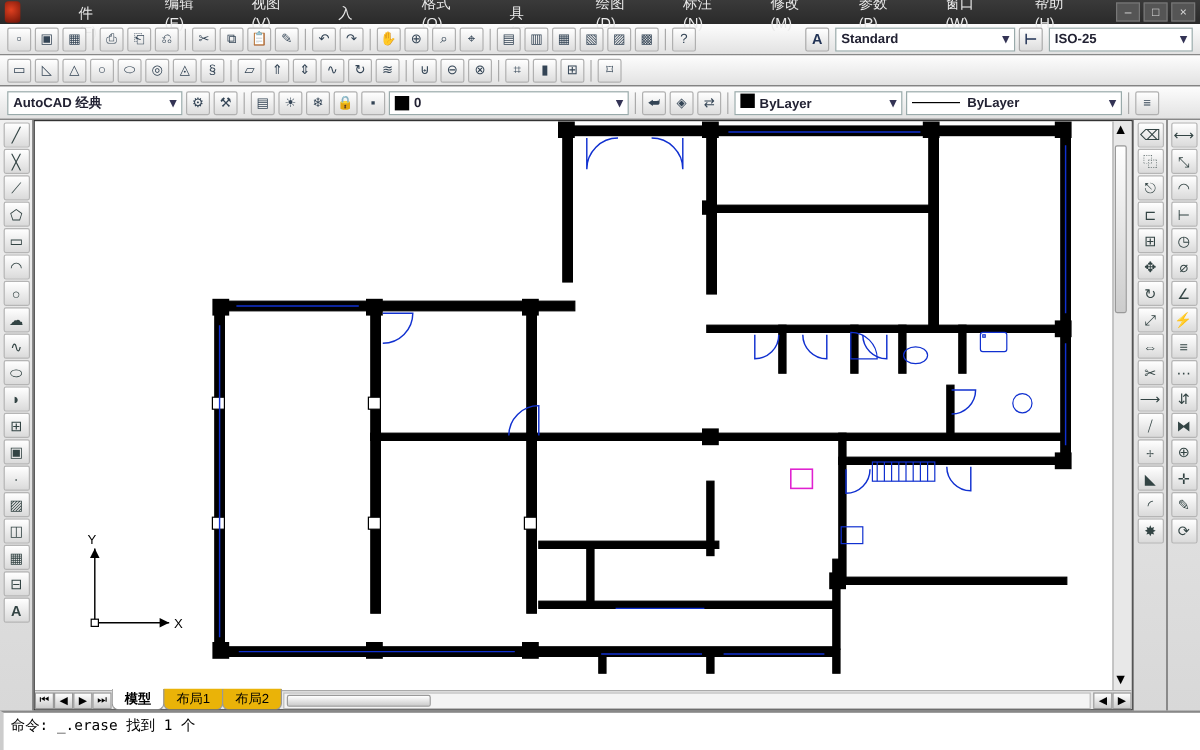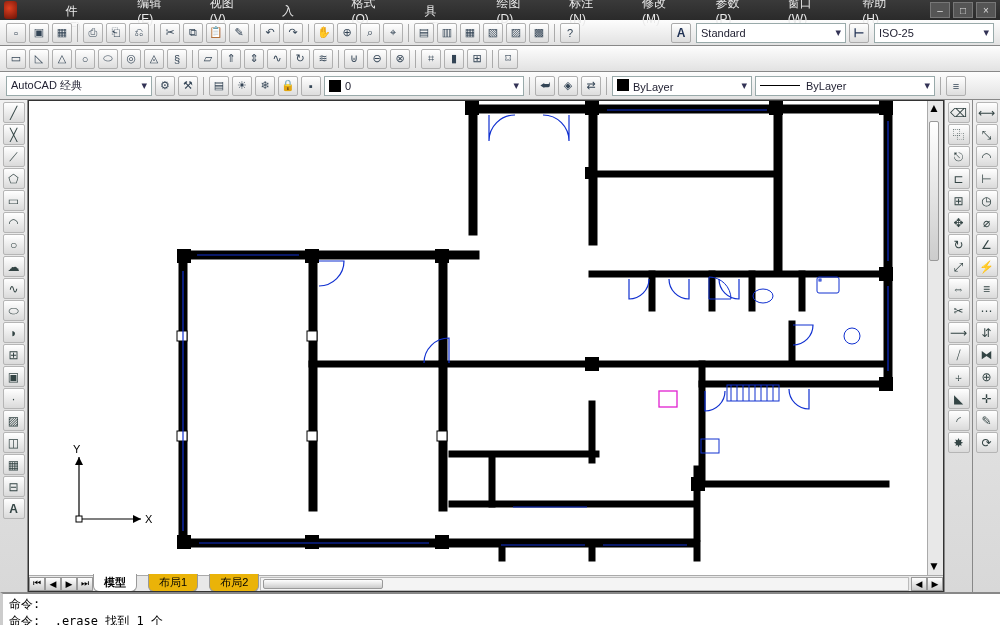--- a/index.html
+++ b/index.html
@@ -7,21 +7,21 @@
   
   .menubar { background: linear-gradient(#3a3a3a,#2a2a2a); color: #eaeaea; height: 20px; display: flex; align-items: center; padding: 0 4px; gap: 32px; }
   .menubar .app-icon { width: 22px; height: 18px; background: radial-gradient(circle at 40% 40%, #e04020, #6a1206); border-radius: 3px; margin-right: 8px; }
   .menubar .menu-item { padding: 2px 8px; cursor: pointer; }
   .menubar .win-controls { margin-left: auto; display: flex; }
   .menubar .win-controls div { width: 20px; height: 16px; background: #555; margin-left: 3px; border: 1px solid #777; display:flex; align-items:center; justify-content:center; color:#ddd; font-size:10px; }
 
   .toolbar { background: linear-gradient(#fdfdfd,#e2e2e2); border-bottom: 1px solid #888; height: 26px; display: flex; align-items: center; padding: 0 6px; gap: 3px; }
   .tool-btn { width: 20px; height: 20px; background: linear-gradient(#fff,#ddd); border: 1px solid #b0b0b0; border-radius: 2px; display:flex; align-items:center; justify-content:center; font-size:11px; color:#345; cursor:pointer; }
   .tool-sep { width: 1px; height: 18px; background: #aaa; margin: 0 2px; }
-  .combo { height: 20px; border: 1px solid #9aa; background: #fff; display:flex; align-items:center; padding: 0 4px; font-size:11px; color:#223; }
+  .combo { height: 20px; border: 1px solid #9aa; background: #fff; display:flex; align-items:center; padding: 0 4px; font-size:11px; color:#223;font-weight:bold; }
   .combo .arrow { margin-left:4px; color:#335; }
   
   .toolbar.props { height: 28px; }
   .ws-combo { width: 146px; justify-content: space-between; }
   .layer-combo { width: 200px; }
   .color-box { width:12px; height:12px; background:#000; display:inline-block; margin-right:4px; }
   
   .workarea { display: flex; height: 492px; background: #5a5a5a; }
   .tool-palette { width: 28px; background: linear-gradient(#f0f0f0,#d8d8d8); border-right: 1px solid #888; display:flex; flex-direction:column; padding: 2px 0; gap:1px; align-items:center; }
   .tool-palette.right { border-left: 1px solid #888; border-right: none; }
@@ -36,21 +36,21 @@
   .floorplan .wall { fill:#000; }
   .floorplan .wseg { stroke:#000; stroke-width:1; fill:none; }
   .floorplan .door { stroke:#1030d0; stroke-width:1.2; fill:none; }
   .floorplan .fixture { stroke:#1030d0; stroke-width:1; fill:none; }
   .floorplan .pillar { fill:#000; }
   .floorplan .pillar-grip { fill:#fff; stroke:#000; stroke-width:1; }
   .floorplan .sel { stroke:#e020d0; stroke-width:1.3; fill:none; }
   
   .hscroll { position:absolute; left:0; right:0; bottom:0; height:16px; background:#e8e8e8; border-top:1px solid #aaa; display:flex; align-items:center; }
   .hscroll .sbtn { width:16px; height:14px; background:linear-gradient(#fff,#ccc); border:1px solid #999; font-size:9px; display:flex; align-items:center; justify-content:center; cursor:pointer; }
-  .hscroll .tabs { display:flex; height:16px; align-items:flex-end;gap:12px; }
+  .hscroll .tabs { display:flex; height:16px; align-items:flex-end; }
   .tab { padding: 1px 10px; background: #eab308; border: 1px solid #999; border-top:none; border-radius: 0 0 6px 6px; margin-right:-1px; font-size:11px; cursor:pointer; }
   .tab.active { background:#fff; font-weight:bold; }
   .hscroll .track { flex:1; height:14px; background:#f4f4f4; border:1px solid #bbb; margin: 0 2px; position:relative; }
   .hscroll .thumb { position:absolute; left:2px; top:1px; height:10px; width:120px; background:linear-gradient(#fff,#ccc); border:1px solid #999; border-radius:2px; }
   .vscroll { position:absolute; right:0; top:0; bottom:16px; width:16px; background:#e8e8e8; border-left:1px solid #aaa; display:flex; flex-direction:column; }
   .vscroll .sbtn { height:16px; width:14px; }
   .vscroll .track { flex:1; width:14px; margin:2px 0; position:relative; }
   .vscroll .thumb { position:absolute; left:1px; top:2px; width:10px; height:140px; background:linear-gradient(#fff,#ccc); border:1px solid #999; border-radius:2px; }
   
   .cmdarea { background:#fff; border-top:2px solid #888; height: 58px; padding: 2px 6px; font: 12px "SimSun", monospace; color:#000; line-height:17px; border-left:3px solid #ccc; }
@@ -402,15 +402,14 @@
     <div class="pal-btn">⇵</div>
     <div class="pal-btn">⧓</div>
     <div class="pal-btn">⊕</div>
     <div class="pal-btn">✛</div>
     <div class="pal-btn">✎</div>
     <div class="pal-btn">⟳</div>
   </div>
 </div>
 
 <div class="cmdarea">
-  <div class="line">命令:</div>
   <div class="line">命令: _.erase 找到 1 个</div>
 </div>
 
 </body></html>

